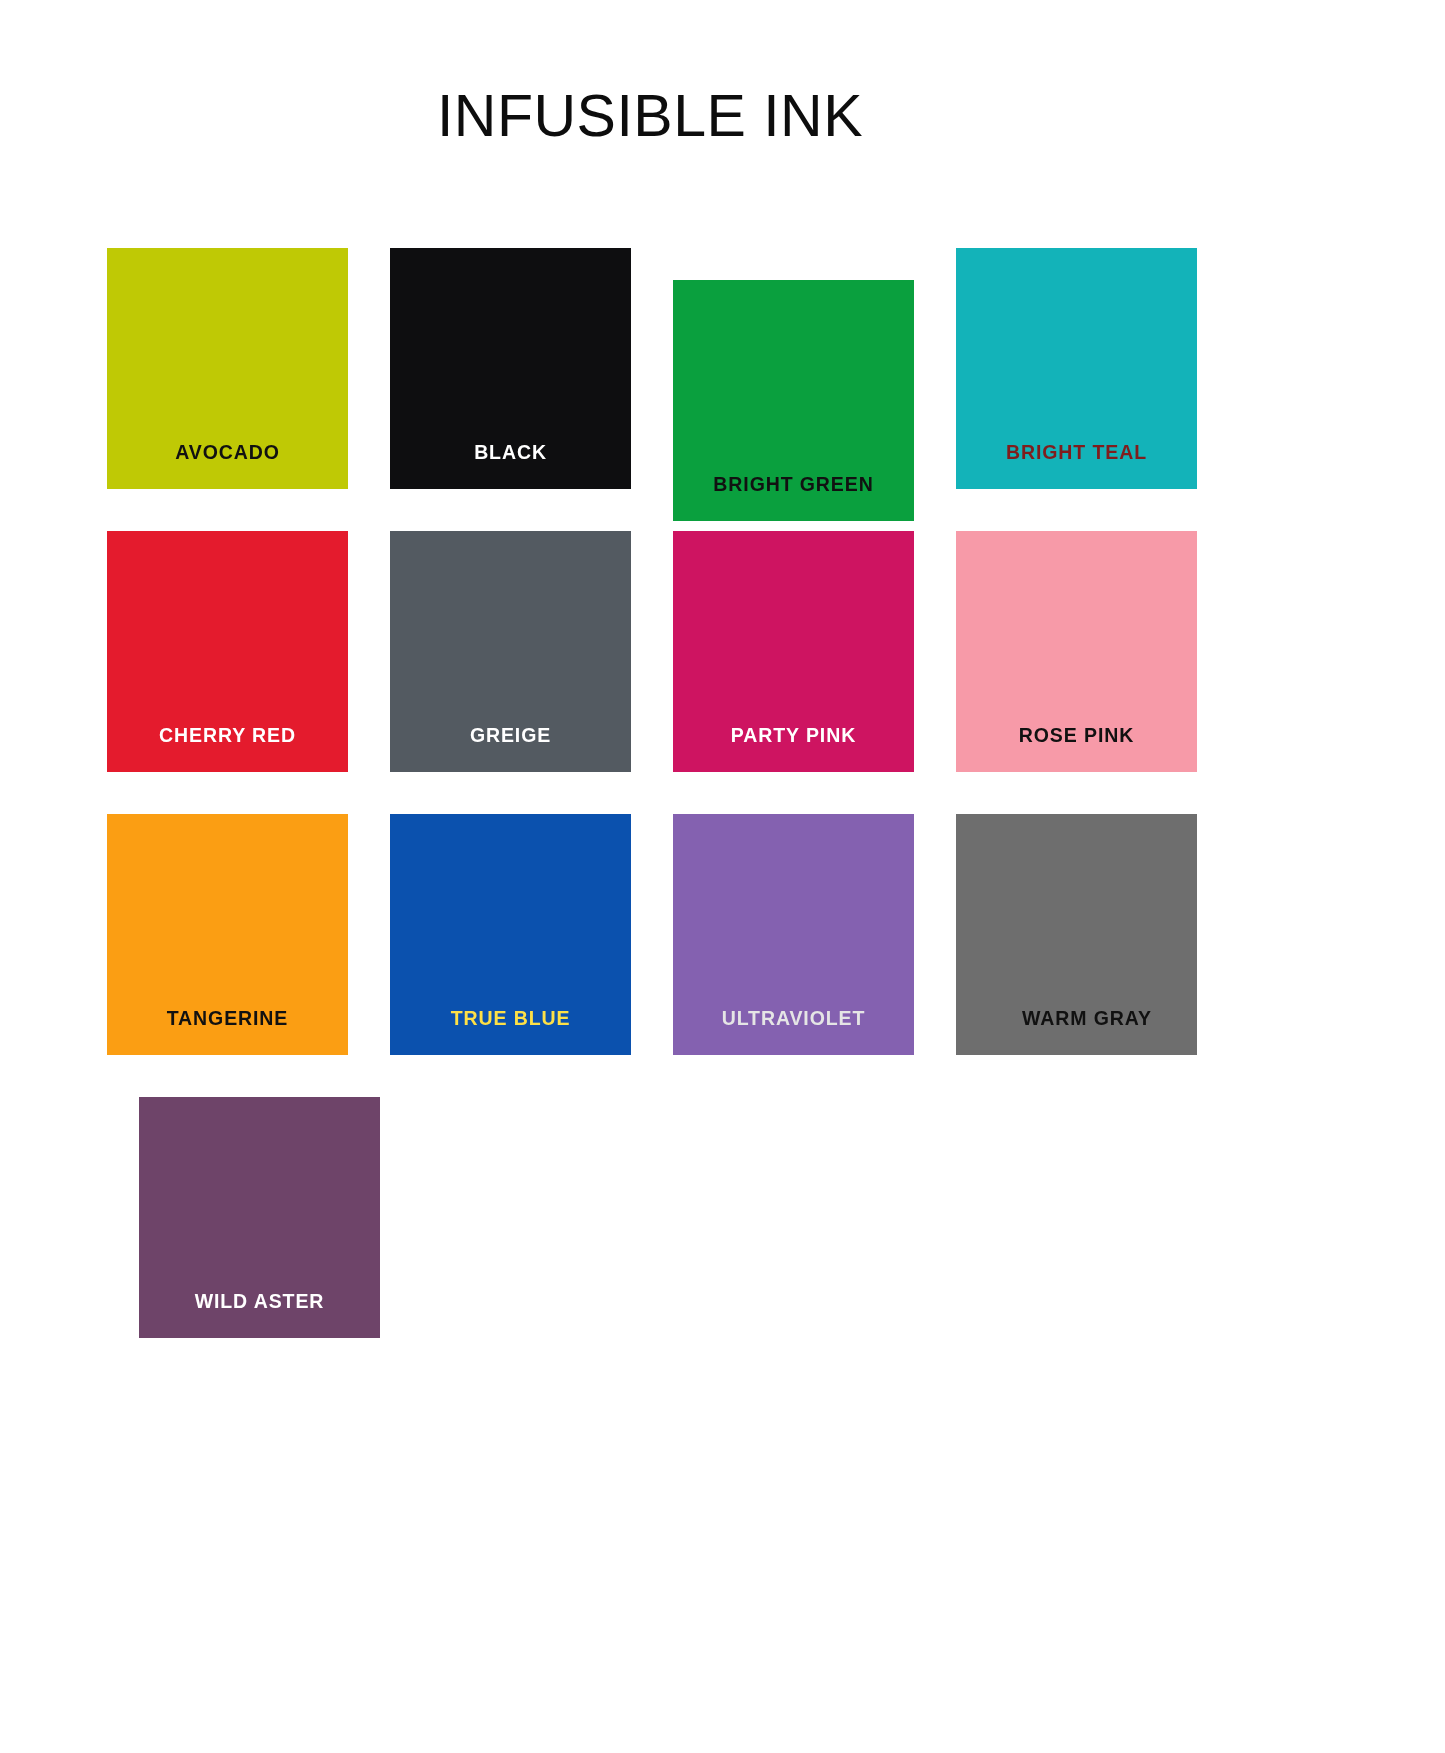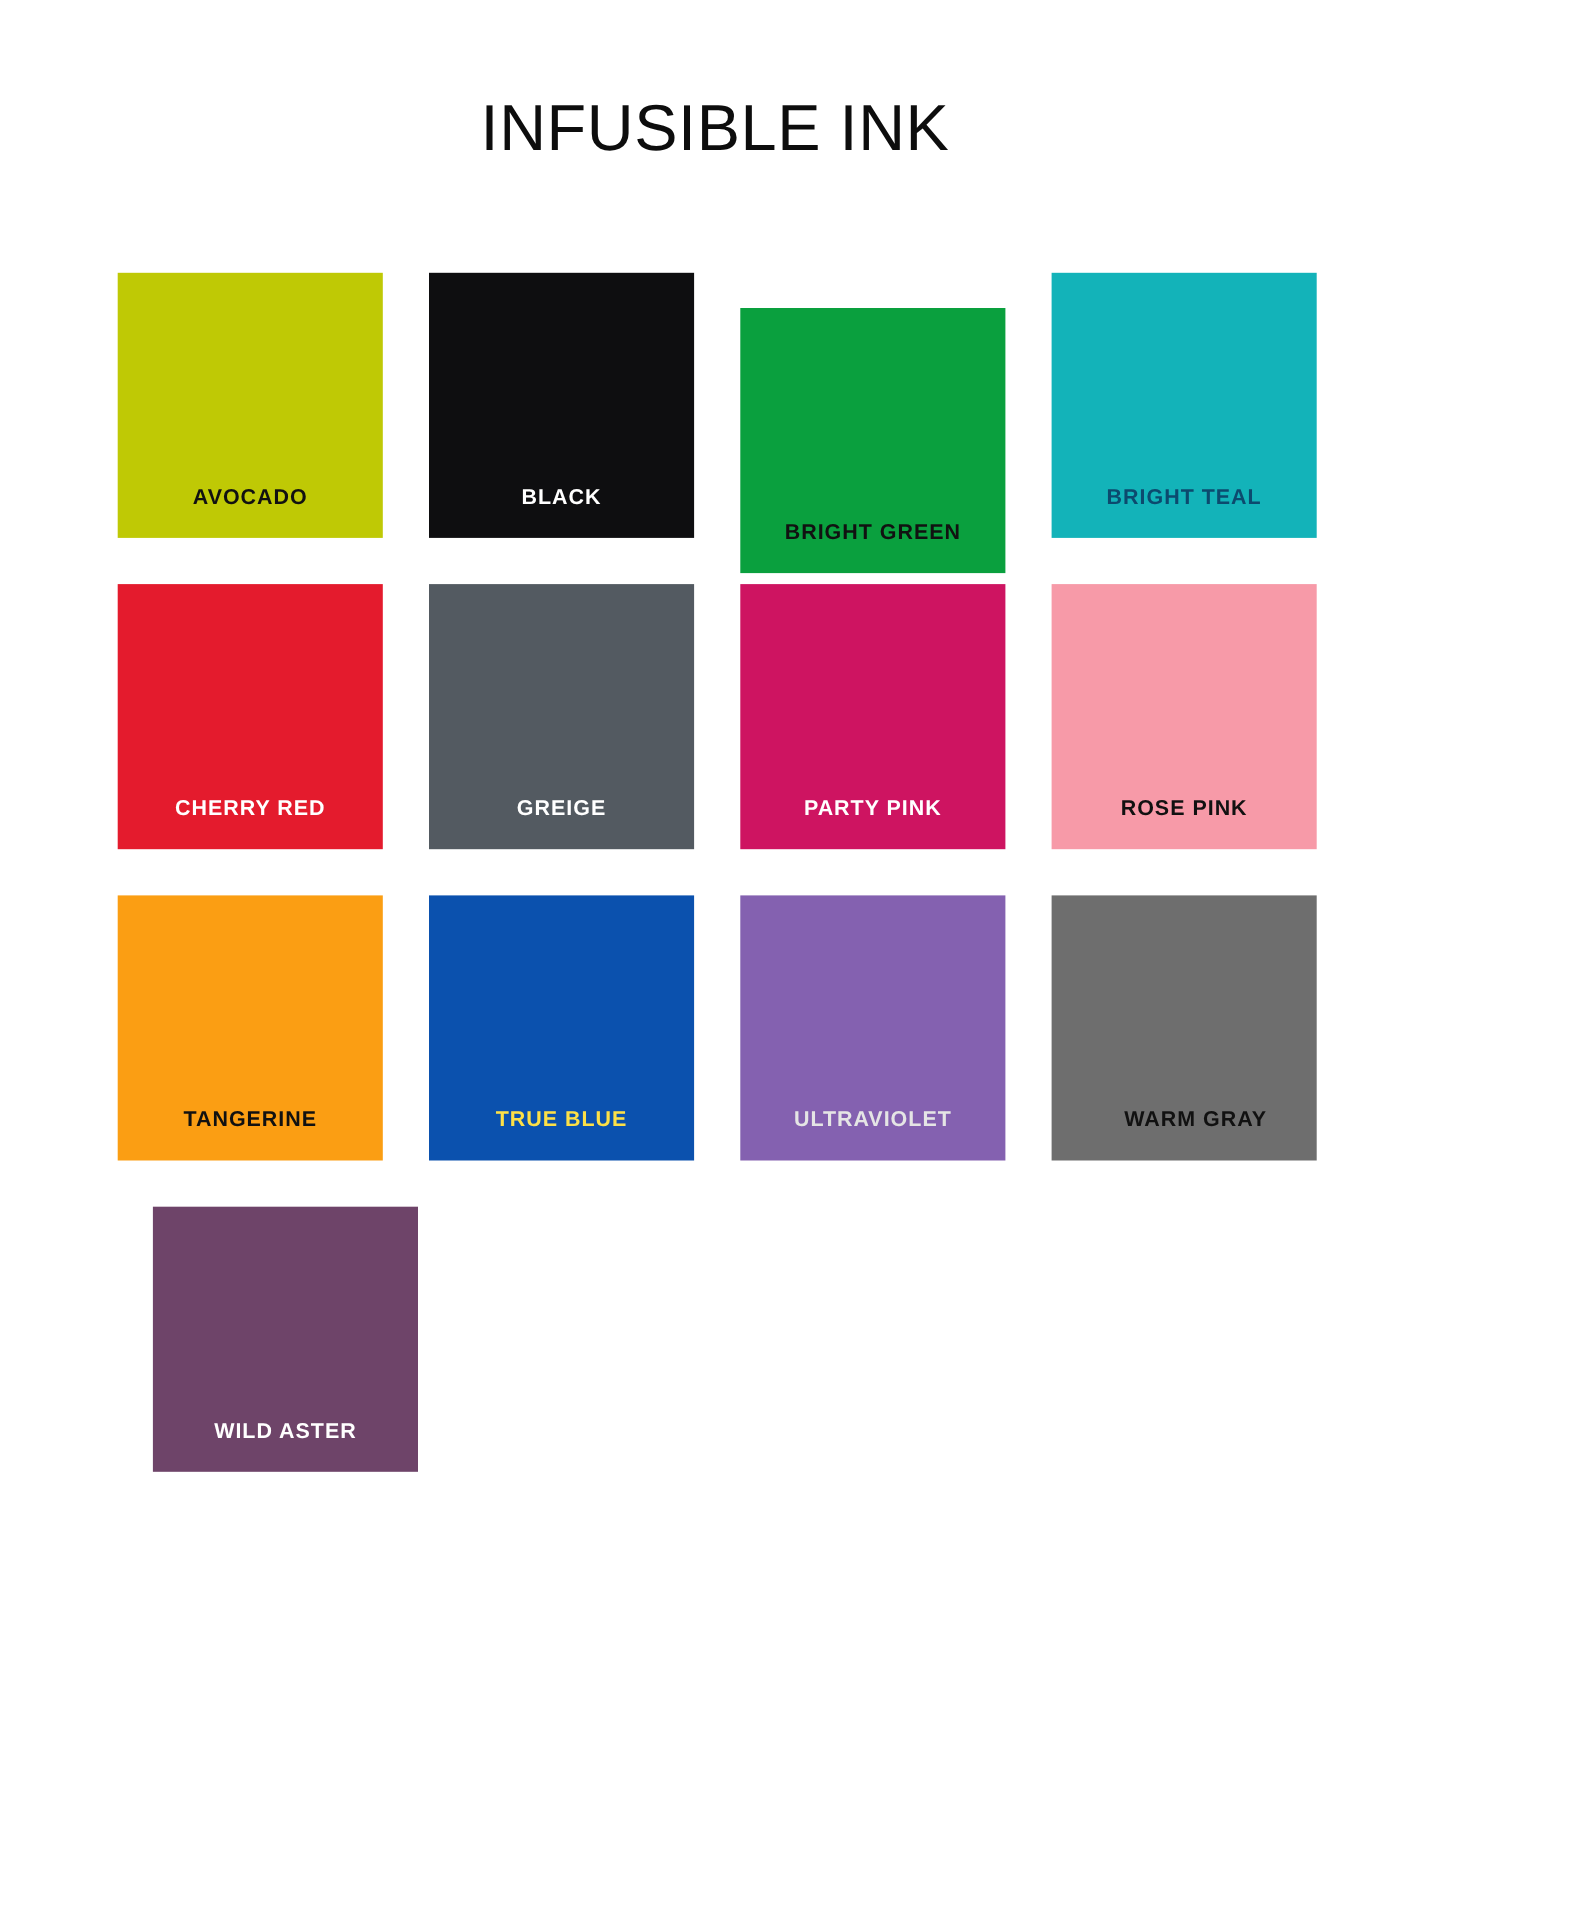--- a/index.html
+++ b/index.html
@@ -72,21 +72,21 @@
       <div class="swatch" style="background: rgb(191, 201, 5);">
         <div class="swatch-label" style="color: rgb(17, 17, 17);">AVOCADO</div>
       </div>
       <div class="swatch" style="background: rgb(14, 14, 16);">
         <div class="swatch-label" style="color: rgb(255, 255, 255);">BLACK</div>
       </div>
       <div class="swatch" style="background: rgb(10, 160, 62); margin-top: 32px;">
         <div class="swatch-label" style="color: rgb(17, 17, 17);">BRIGHT GREEN</div>
       </div>
       <div class="swatch" style="background: rgb(19, 179, 185);">
-        <div class="swatch-label" style="color: #0c4a6e; text-align: center;">BRIGHT TEAL</div>
+        <div class="swatch-label" style="color: #7f1d1d; text-align: center;">BRIGHT TEAL</div>
       </div>
       <div class="swatch" style="background: rgb(228, 27, 45);">
         <div class="swatch-label" style="color: rgb(255, 255, 255);">CHERRY RED</div>
       </div>
       <div class="swatch" style="background: rgb(83, 90, 97);">
         <div class="swatch-label" style="color: rgb(255, 255, 255);">GREIGE</div>
       </div>
       <div class="swatch" style="background: rgb(206, 20, 97);">
         <div class="swatch-label" style="color: rgb(255, 255, 255);">PARTY PINK</div>
       </div>

